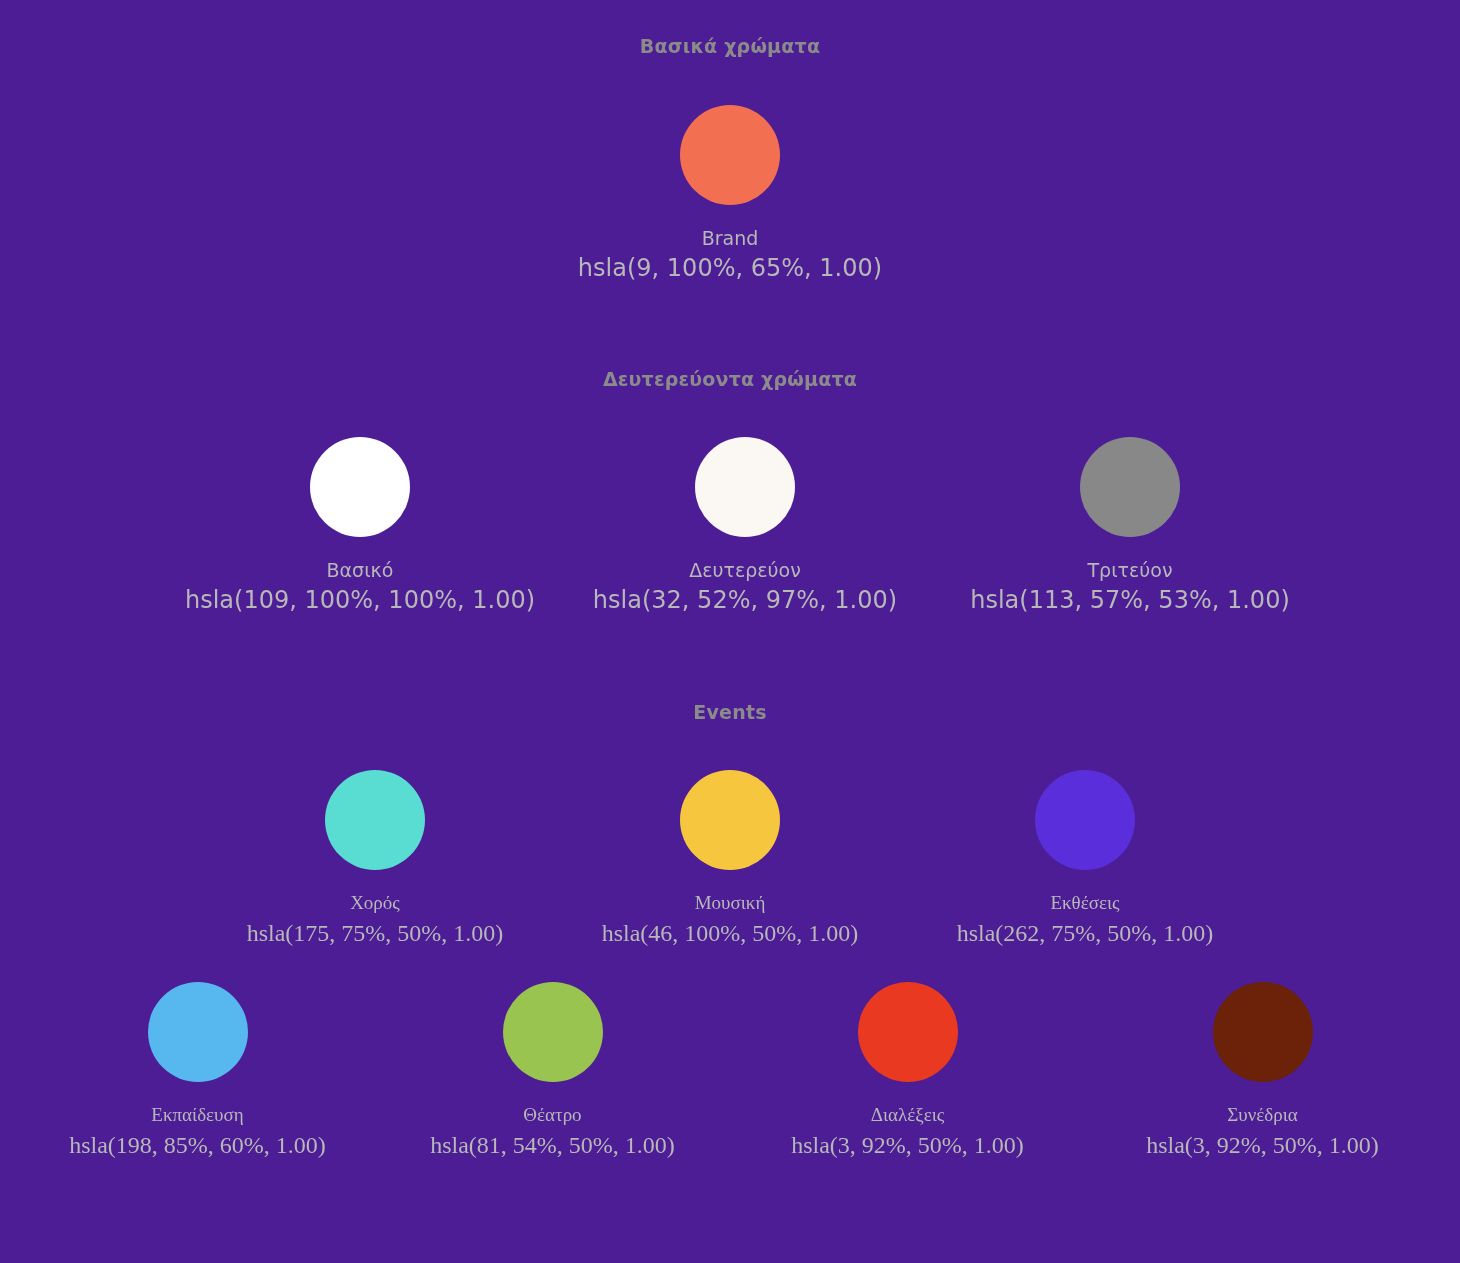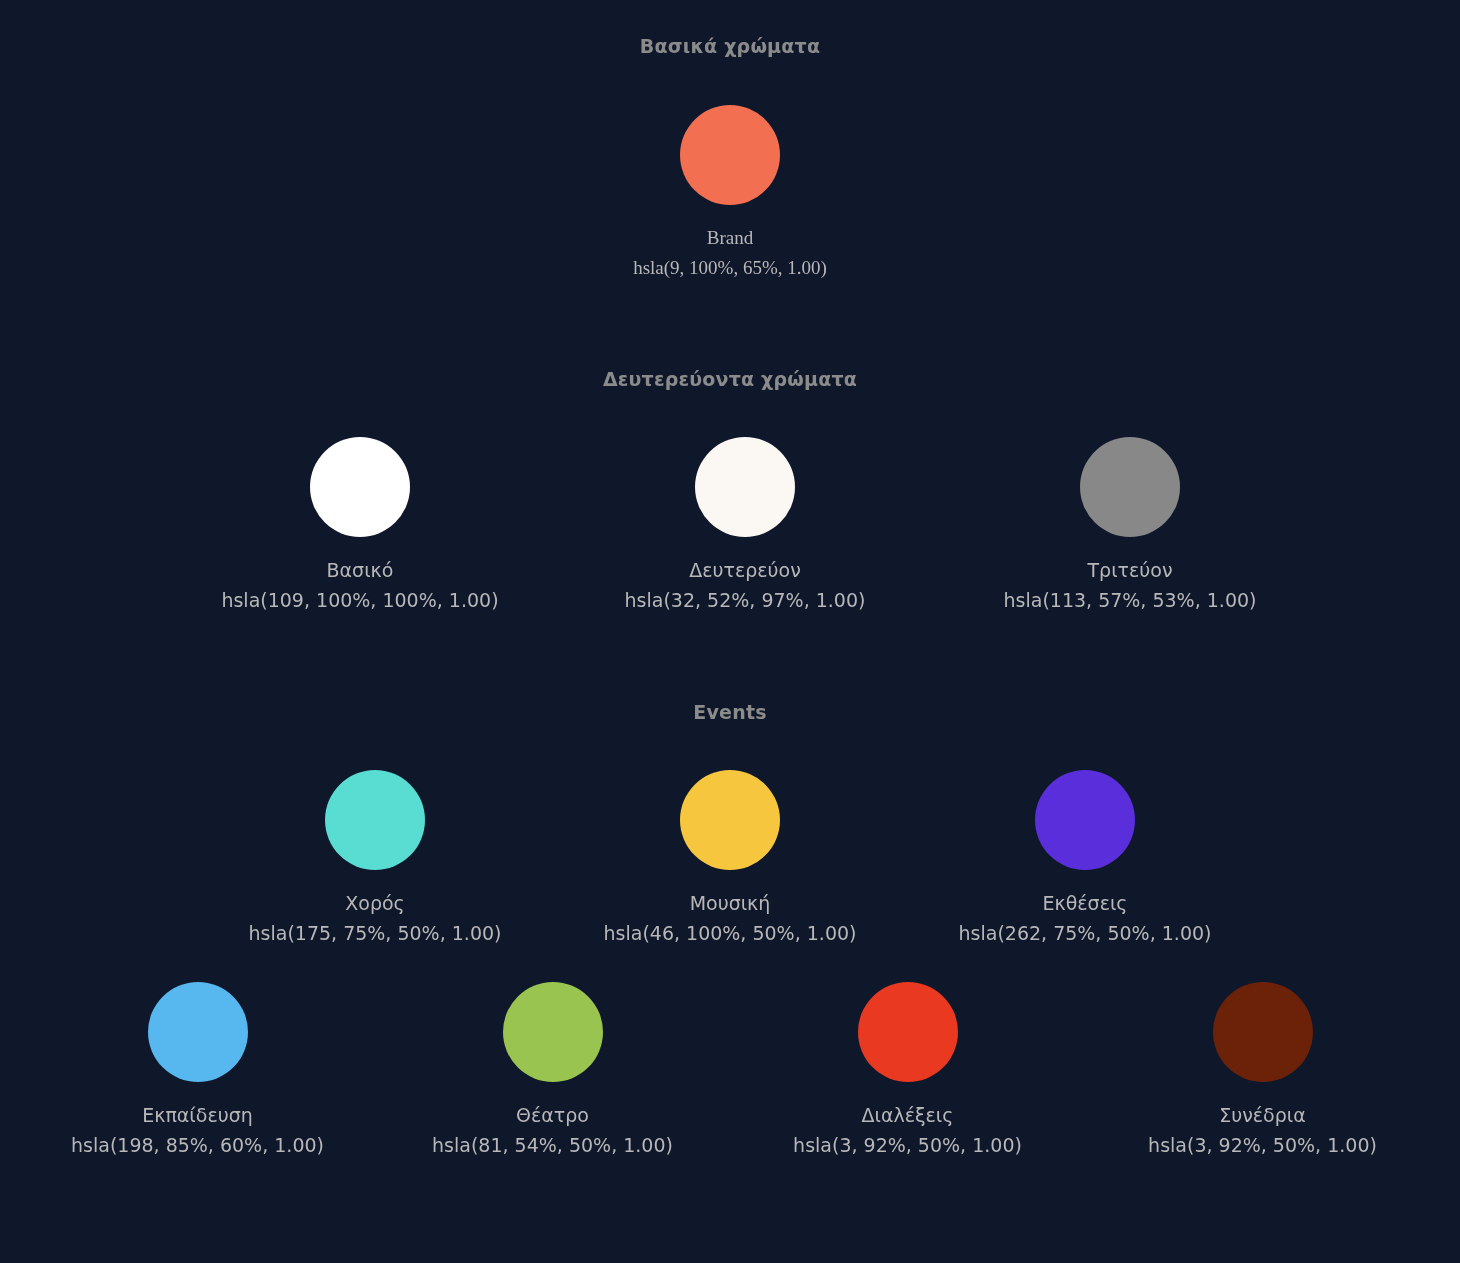--- a/index.html
+++ b/index.html
@@ -12,21 +12,21 @@
     height: 1263px;
     font-family: "DejaVu Sans", "Liberation Sans", sans-serif;
     color: #b5b5b5;
     overflow: hidden;
   }
 
   .palette-page {
     width: 1460px;
     height: 1263px;
     position: relative;
-    background: #0f172a;
+    background: #4c1d95;
     box-sizing: border-box;
     padding-top: 30px;
   }
 
   .section {
     width: 100%;
     box-sizing: border-box;
   }
 
   .section-title {
@@ -77,44 +77,44 @@
     display: block;
     font-size: 19px;
     line-height: 30px;
     color: #b8b8b8;
     font-weight: normal;
     white-space: nowrap;
   }
 
   .swatch-value {
     display: block;
-    font-size: 19px;
+    font-size: 24px;
     line-height: 30px;
     color: #b8b8b8;
     font-weight: normal;
     white-space: nowrap;
   }
 
   
 
   
   #section-basic { padding-top: 2px; }
-  #section-basic .swatch-row { padding-top: 45px; font-family: Liberation Serif, serif; }
+  #section-basic .swatch-row { padding-top: 45px; }
   #section-basic .swatch-cell { width: 385px; }
 
   
   #section-secondary { padding-top: 82px; }
   #section-secondary .swatch-row { padding-top: 44px; padding-left: 30px; }
   #section-secondary .swatch-cell { width: 385px; }
 
   
   #section-events { padding-top: 83px; }
   #section-events .swatch-row { padding-top: 44px; }
   #section-events .swatch-row.second { padding-top: 34px; }
-  #section-events .swatch-cell { width: 355px; }
+  #section-events .swatch-cell { width: 355px; font-family: Liberation Serif, serif; }
 </style>
 </head>
 <body>
 
 <div class="palette-page">
 
   <section class="section" id="section-basic">
     <h2 class="section-title">Βασικά χρώματα</h2>
     <div class="swatch-grid">
       <div class="swatch-row">

